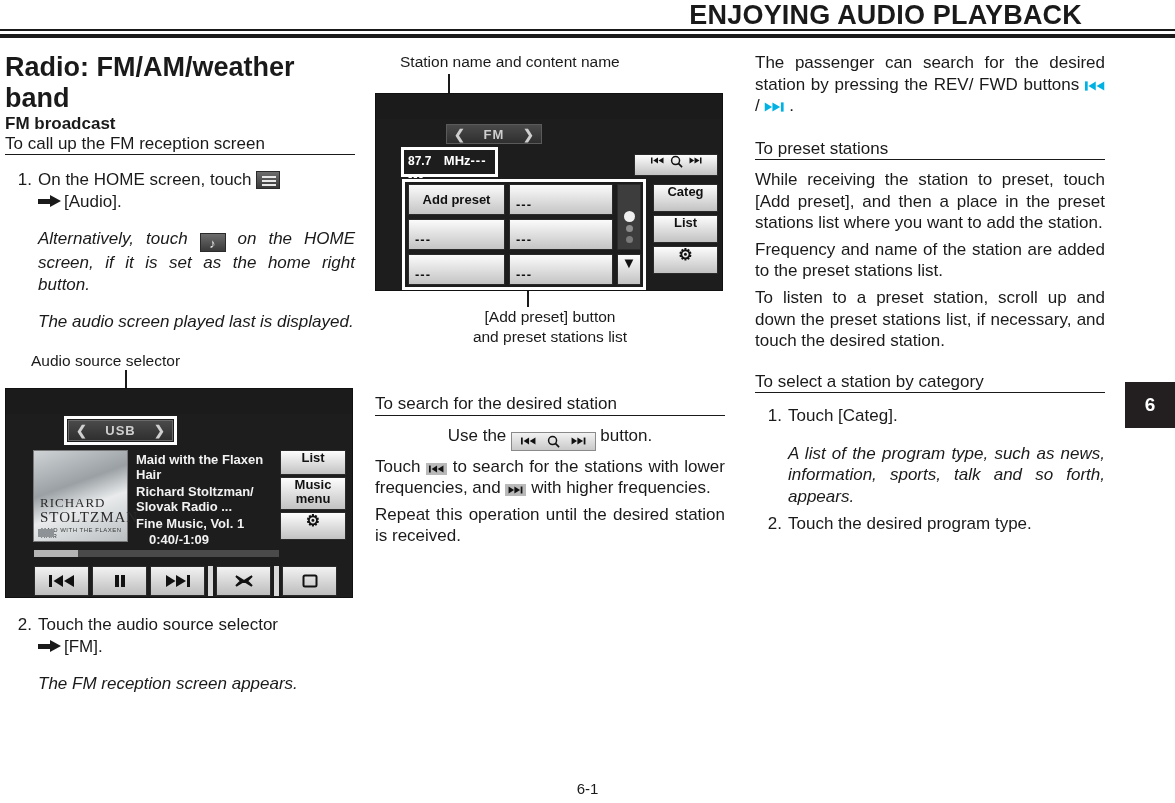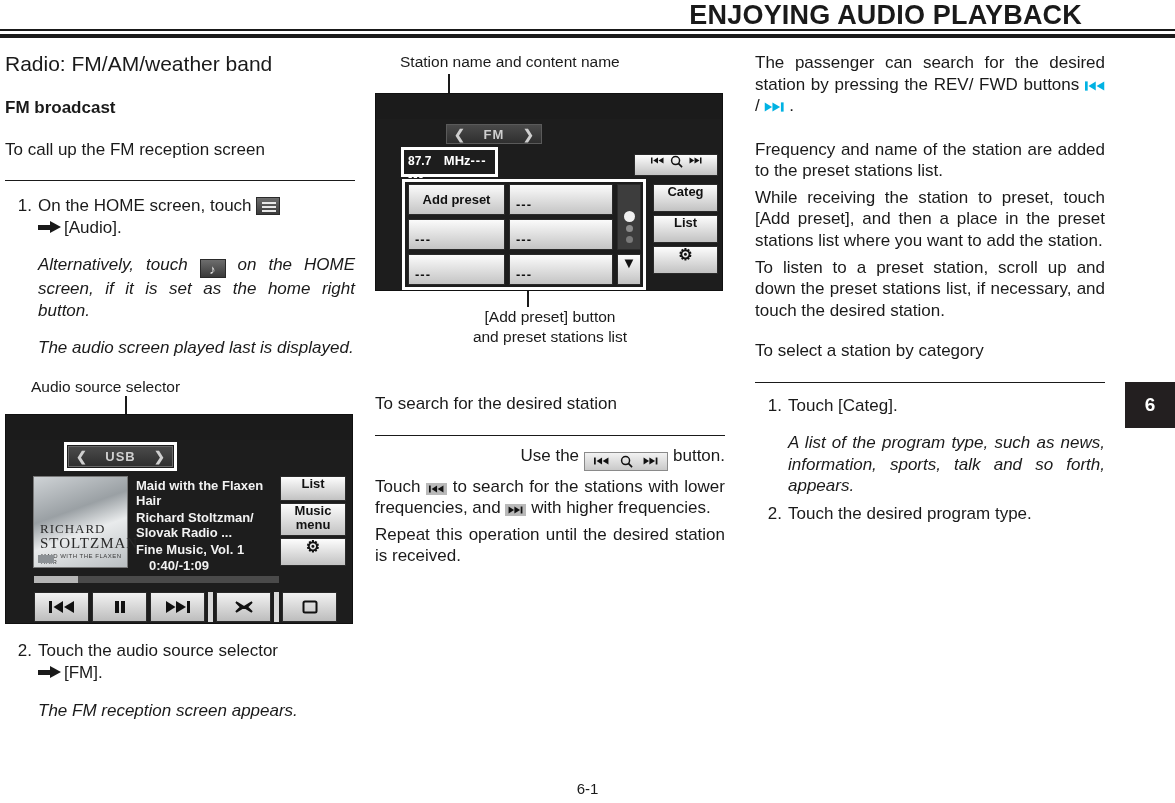--- a/index.html
+++ b/index.html
@@ -38,29 +38,29 @@
     font-size: 19px; font-weight: bold;
   }
 
   
   .col { position: absolute; top: 52px; }
   .col1 { left: 5px; width: 350px; }
   .col2 { left: 375px; width: 350px; }
   .col3 { left: 755px; width: 350px; }
 
   h1.sec {
-    font-size: 21px; font-weight: normal; margin-bottom: 22px; line-height: 1.15;
+    font-size: 27px; font-weight: bold; line-height: 1.15;
   }
   h2.sub {
-    font-size: 17px; font-weight: bold; margin-bottom: 22px; line-height: 1.15;
+    font-size: 17px; font-weight: bold; line-height: 1.15;
   }
   h3.ul {
     font-size: 17px; font-weight: normal; line-height: 1.2;
     border-bottom: 1.5px solid #1a1a1a; display: inline-block;
-    padding-bottom: 20px; margin-bottom: 9px;
+    padding-bottom: 0; margin-bottom: 9px;
   }
   p.body {
     font-size: 17px; line-height: 1.27; text-align: justify;
     margin-bottom: 5px;
   }
   p.body.last { margin-bottom: 0; }
 
   ol.steps { list-style: none; margin: 0; padding: 0; }
   ol.steps > li {
     position: relative; padding-left: 33px; font-size: 17px; line-height: 1.27;
@@ -447,21 +447,21 @@
       <div class="callout-line" style="left:152px; top:0px; width:2px; height:16px;"></div>
     </div>
 
     <div class="caption">
       <div>[Add preset] button</div>
       <div>and preset stations list</div>
     </div>
 
     <h3 class="ul" style="display:block; width:100%; margin-top:48px;">To search for the desired station</h3>
 
-    <p class="body" style="text-align:right;">
+    <p class="body" style="text-align:center;">
       <span>Use the</span>
       <span class="searchbar-chip">
         <svg width="15" height="10" viewBox="0 0 26 14">
             <rect x="0" y="1" width="3" height="12" fill="#111"></rect>
             <polygon points="14,1 14,13 4.5,7" fill="#111"></polygon>
             <polygon points="25,1 25,13 15,7" fill="#111"></polygon>
           </svg>
         <svg width="13" height="13" viewBox="0 0 14 14">
             <circle cx="6" cy="6" r="4.3" stroke="#111" stroke-width="1.6" fill="none"></circle>
             <line x1="9" y1="9" x2="13" y2="13" stroke="#111" stroke-width="1.8"></line>
@@ -513,23 +513,24 @@
       <span class="cyan-key">
         <svg width="20" height="14" viewBox="0 0 26 14">
             <polygon points="1,1 1,13 10.5,7" fill="#00b2e3"></polygon>
             <polygon points="11,1 11,13 21,7" fill="#00b2e3"></polygon>
             <rect x="22" y="1" width="3.5" height="12" fill="#00b2e3"></rect>
           </svg>
       </span>
       <span>.</span>
     </p>
 
-
+    <h3 class="ul" style="display:block; width:100%;">To preset stations</h3>
+
+    <p class="body">While receiving the station to preset, touch [Add preset], and then a place in the preset stations list where you want to add the station.</p>
     <p class="body">Frequency and name of the station are added to the preset stations list.</p>
-    <p class="body">While receiving the station to preset, touch [Add preset], and then a place in the preset stations list where you want to add the station.</p>
     <p class="body">To listen to a preset station, scroll up and down the preset stations list, if necessary, and touch the desired station.</p>
 
     <h3 class="ul" style="display:block; width:100%; margin-top:20px;">To select a station by category</h3>
 
     <ol class="steps" style="margin-top:12px;">
       <li>
         <span class="num">1.</span>
         <span>Touch [Categ].</span>
         <div class="sub-para">A list of the program type, such as news, information, sports, talk and so forth, appears.</div>
       </li>

